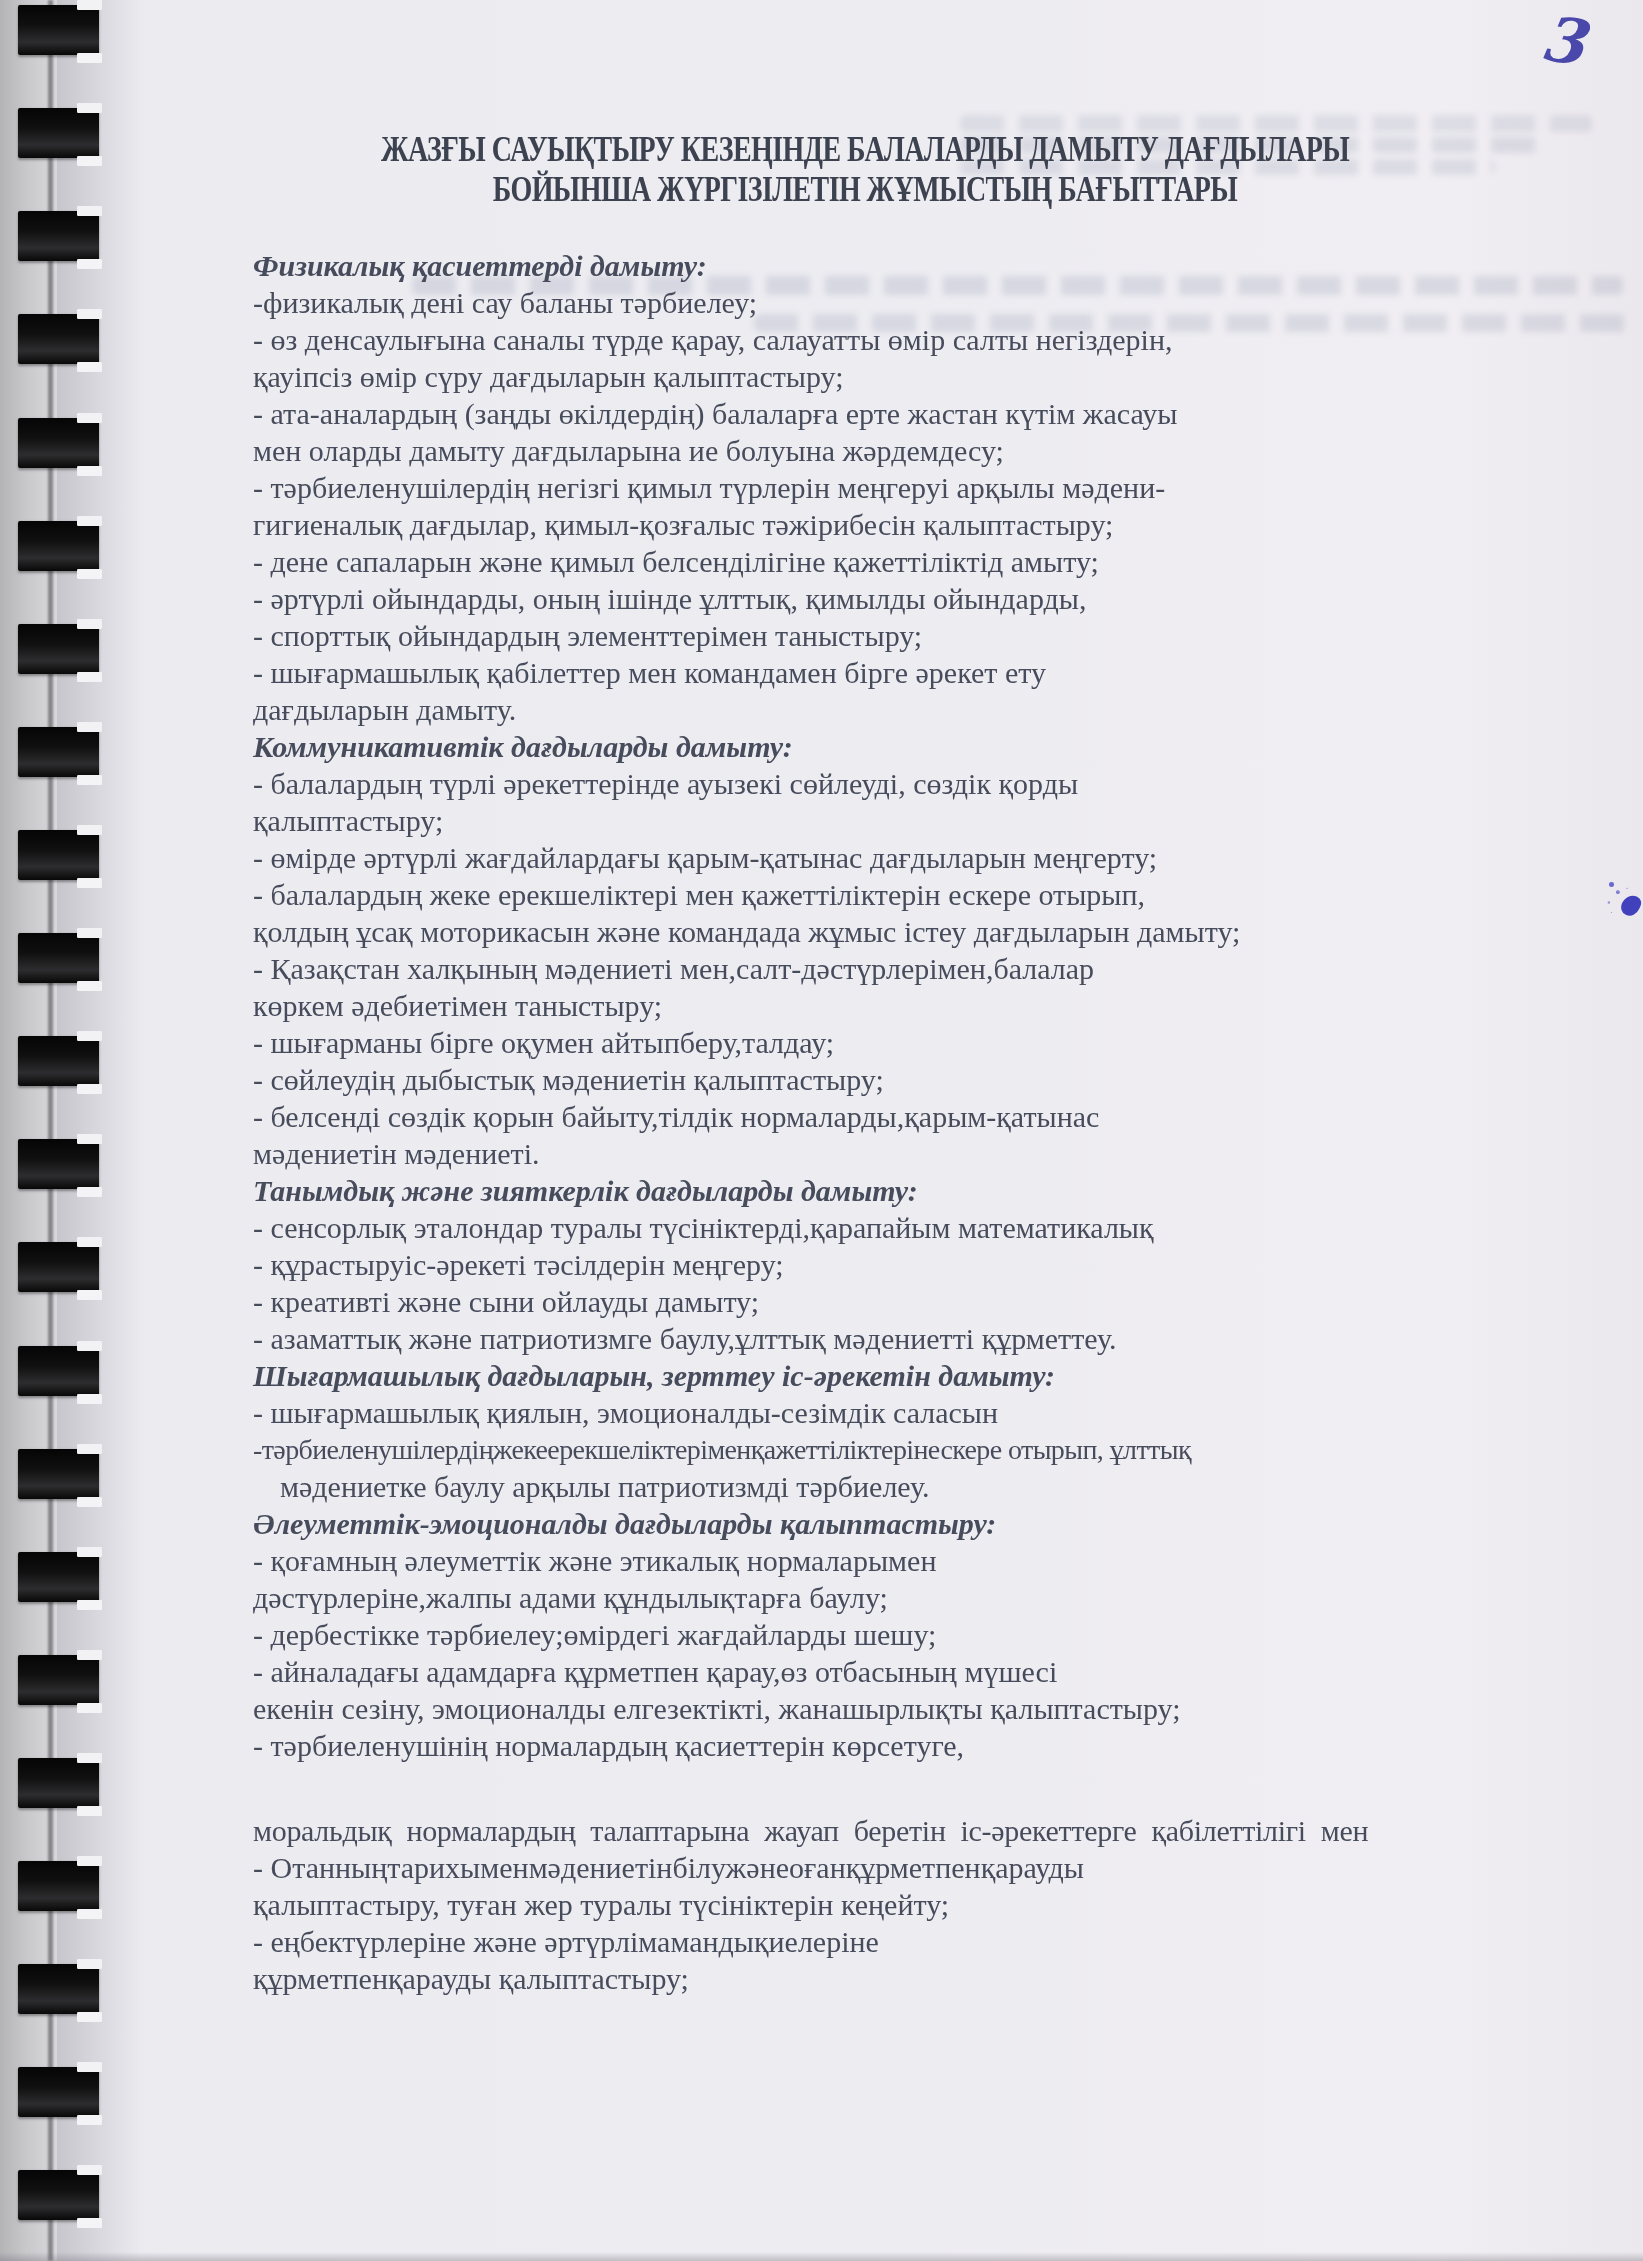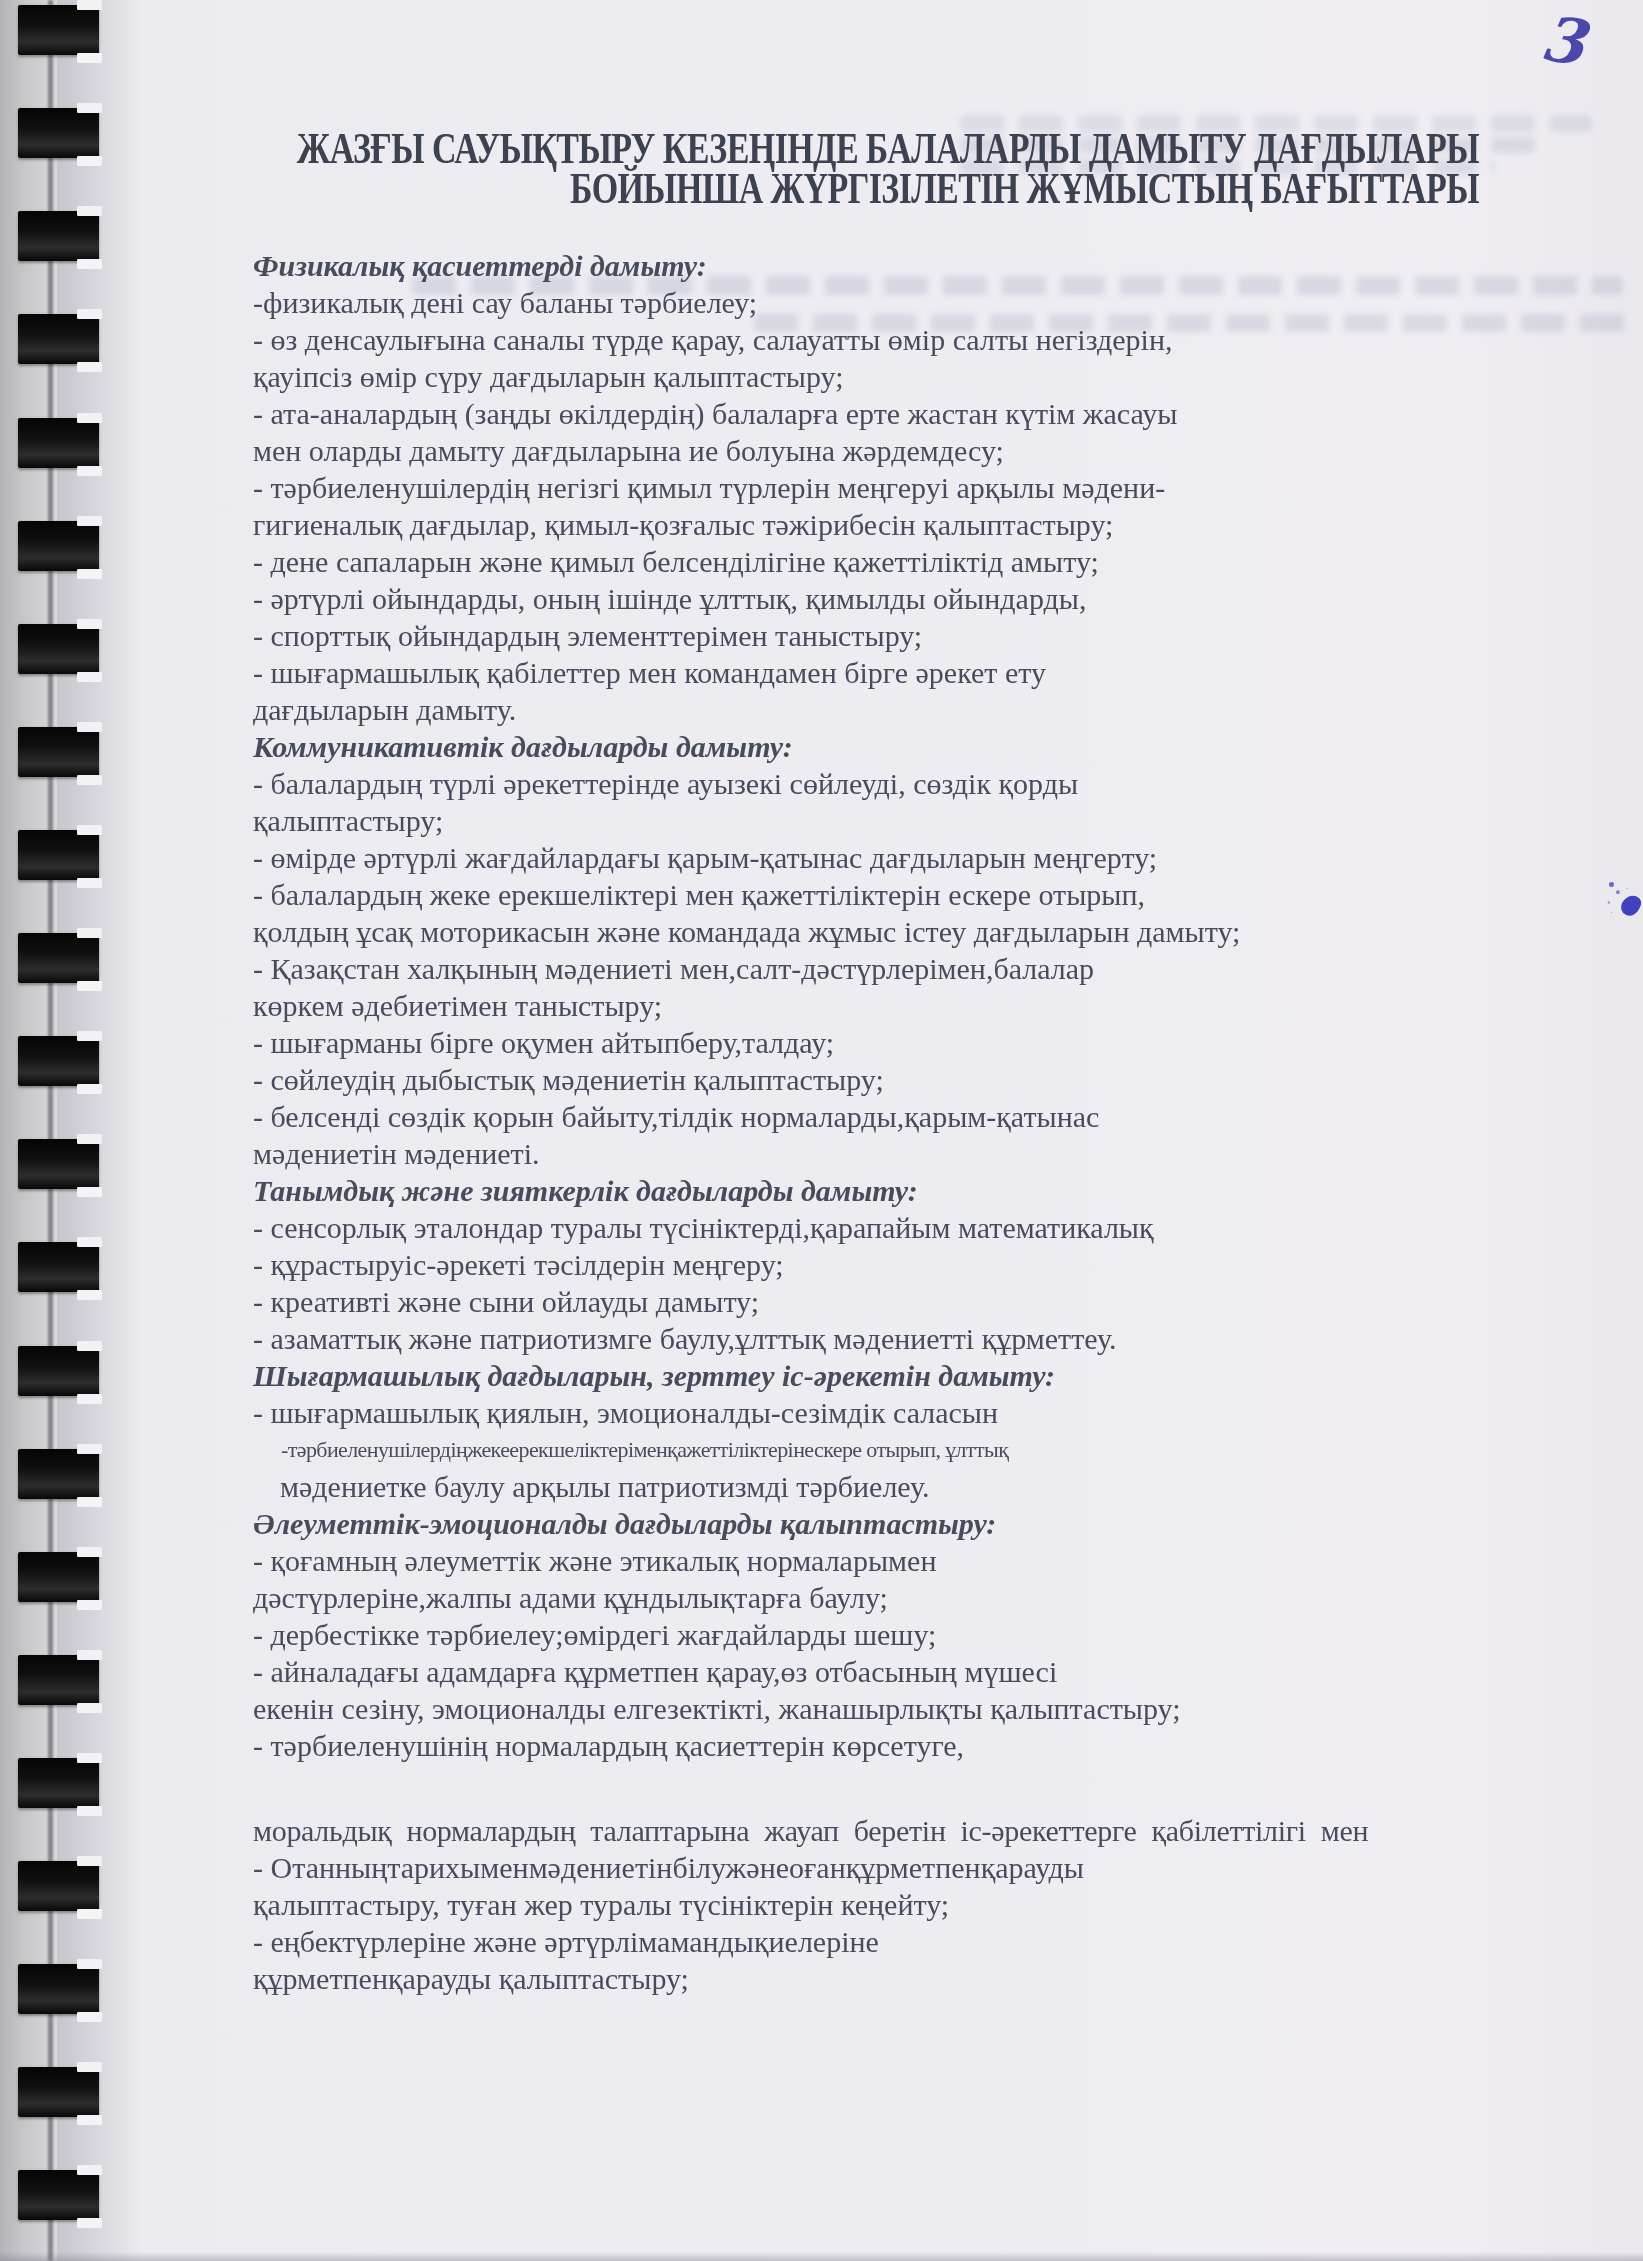--- a/index.html
+++ b/index.html
@@ -53,34 +53,34 @@
   
   .pagenum{
     position:absolute;left:1547px;top:5.2px;
     font-family:"DejaVu Serif", serif;font-style:italic;font-weight:600;
     font-size:62px;color:#4a49ab;
     transform:rotate(8deg) skewX(-4deg);
   }
   
   .title{
     position:absolute;left:251px;top:126px;width:1228px;
-    text-align:right;font-weight:bold;color:#3d4250;
-    font-size:34px;letter-spacing:-0.6px;
+    text-align:center;font-weight:bold;color:#3d4250;
+    font-size:28px;letter-spacing:-0.6px;
   }
   .title-line{height:40px;line-height:40px;transform:scaleY(1.28);transform-origin:50% 20%;}
   
   .body-text{
     position:absolute;left:253px;top:247px;width:1232px;
     font-size:30px;line-height:37px;color:#474c5c;
   }
   .line{height:37px;white-space:nowrap;}
   .line.h{font-weight:bold;font-style:italic;color:#41465
 5;}
   .line.indent{padding-left:27px;}
-  .line.tight{font-size:22px;letter-spacing:-0.6px;margin-left:28px;}
+  .line.tight{font-size:28px;letter-spacing:-0.6px;}
   .line.wide{word-spacing:7.7px;letter-spacing:-0.3px;margin-top:48px;}
   
   .ink-blot{position:absolute;left:1608px;top:882px;width:35px;height:39px;}
   .ink-blot::before{
     content:'';position:absolute;right:2.6px;top:13px;width:18px;height:20.6px;
     background:#4140bd;border-radius:62% 38% 55% 45%;transform:rotate(24deg);
   }
   .ink-blot::after{
     content:'';position:absolute;left:1.3px;top:0;width:4.5px;height:4.5px;border-radius:50%;
     background:rgba(72,72,198,.8);

